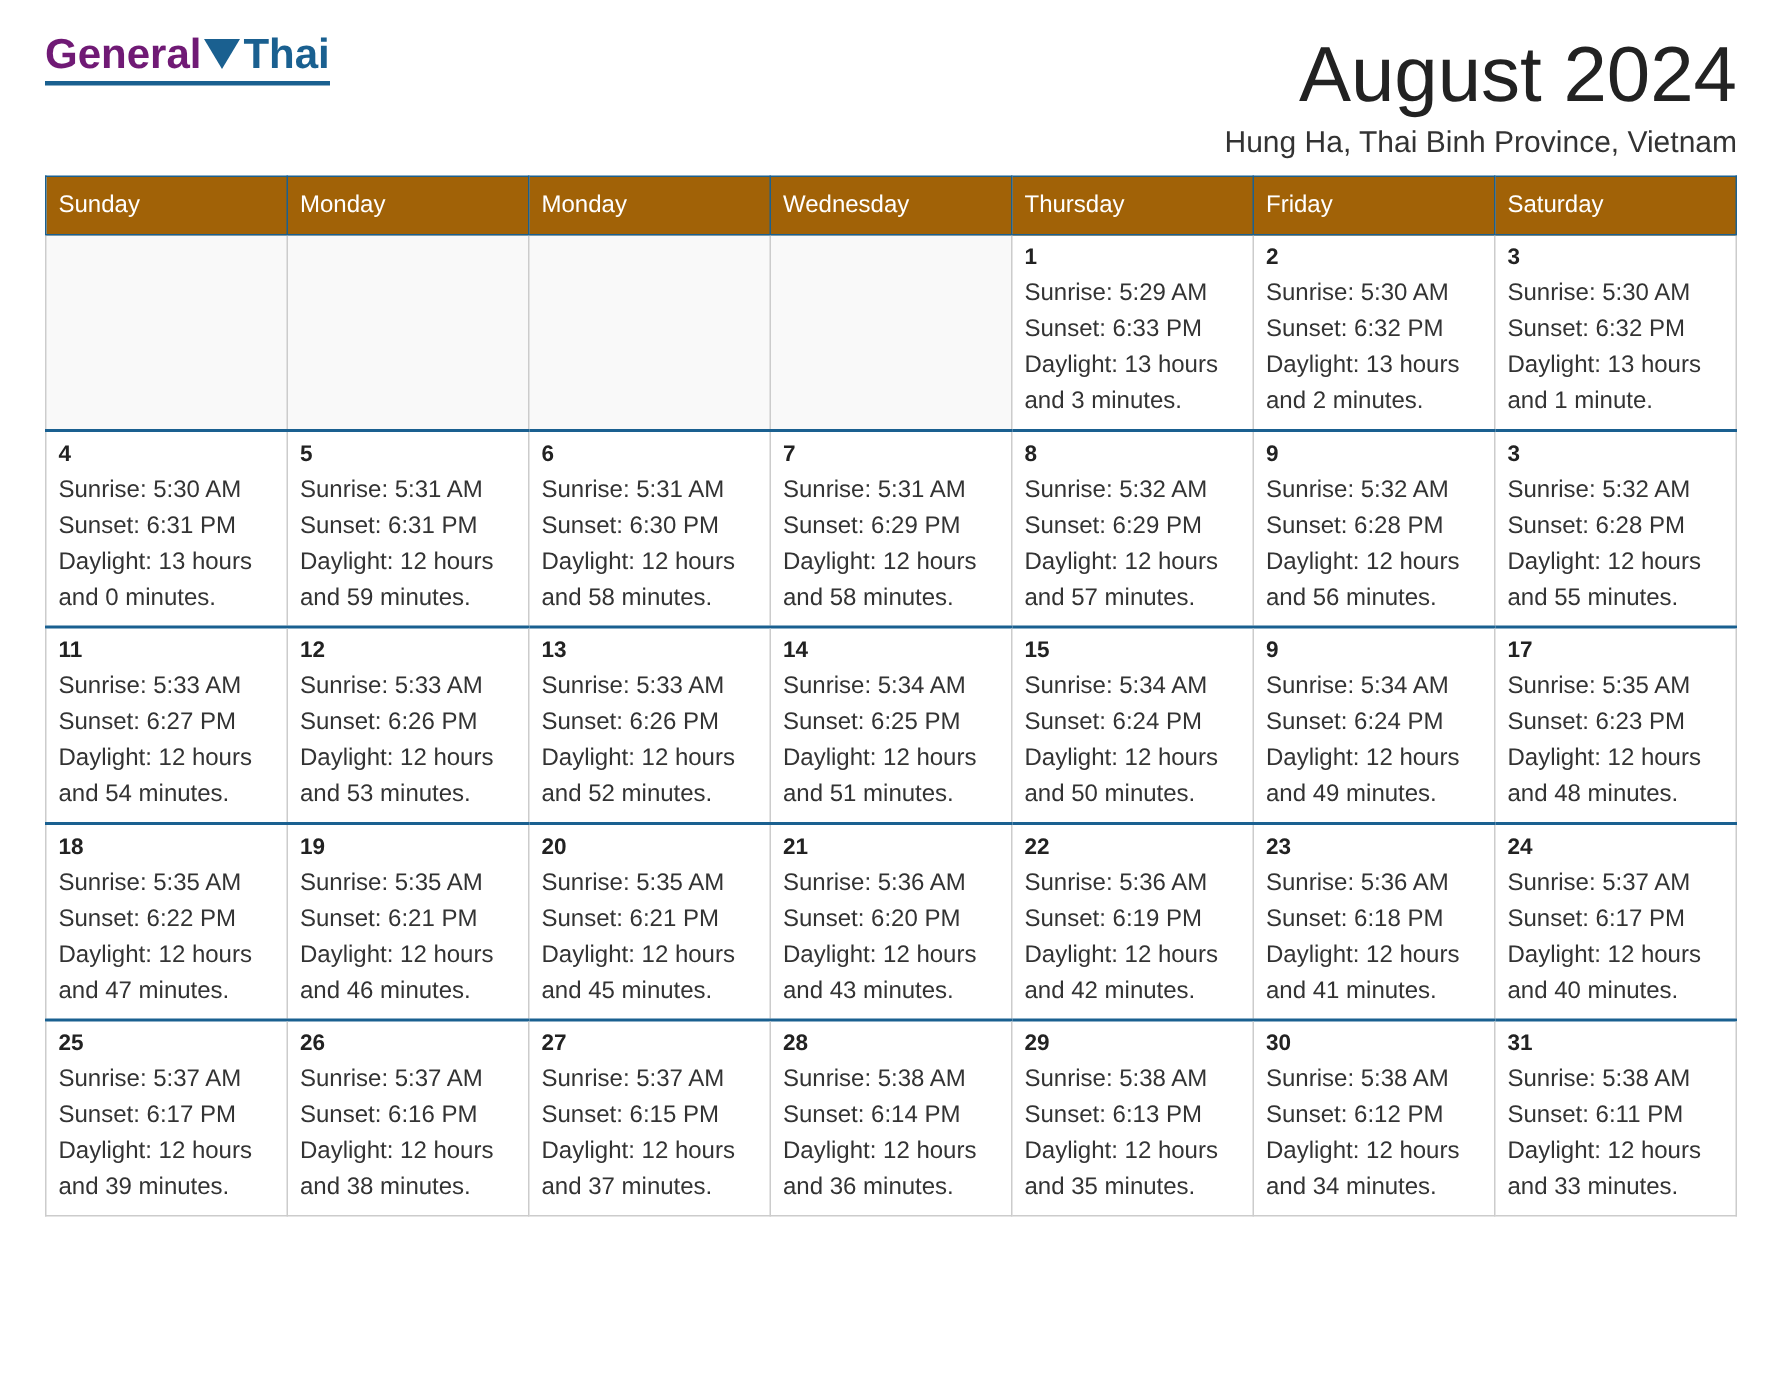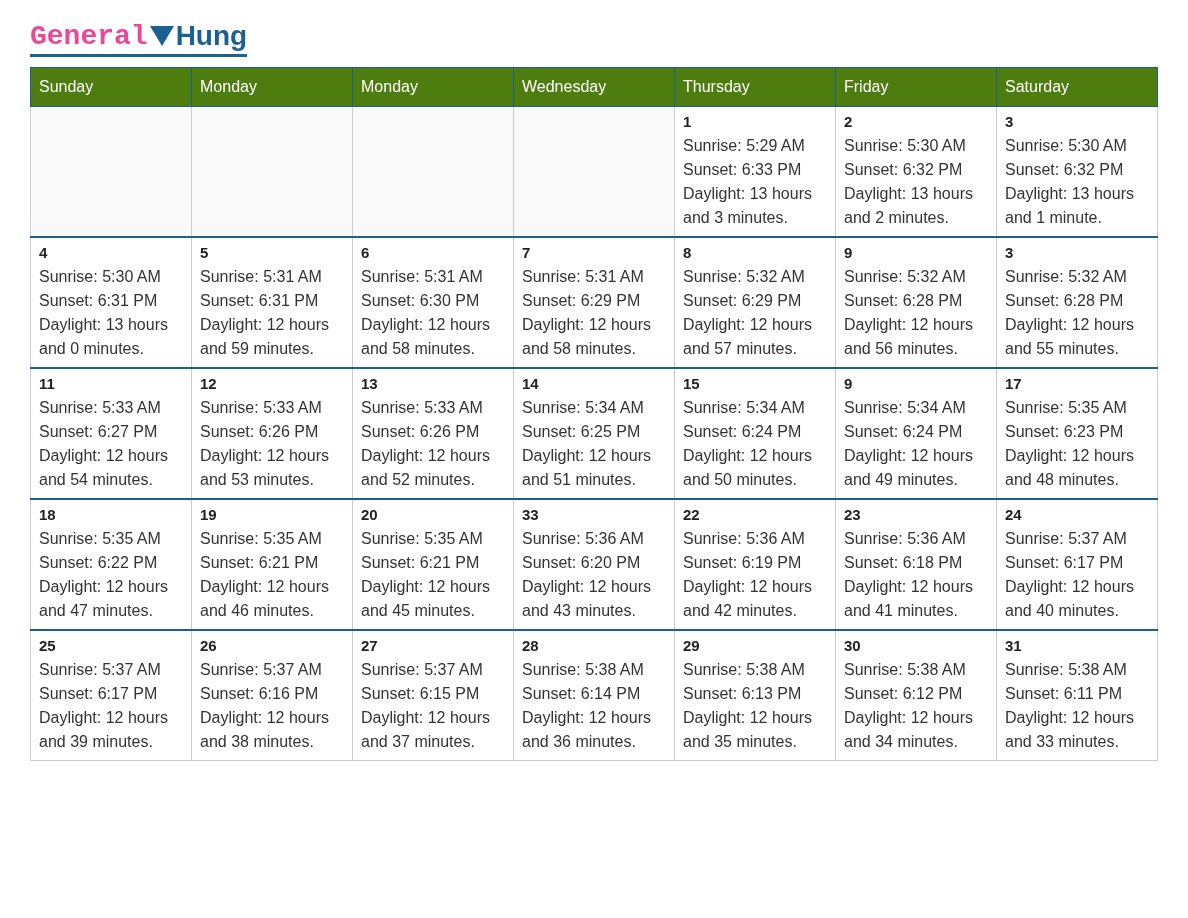--- a/index.html
+++ b/index.html
@@ -21,21 +21,21 @@
       flex-direction: column;
       align-items: flex-start;
     }
     .logo-text {
       display: flex;
       align-items: center;
       font-size: 28px;
       font-weight: bold;
       color: #333;
     }
-    .logo-general { color: #ec4899; font-family: Liberation Mono, monospace; }
+    .logo-general { color: #701a75; }
     .logo-triangle {
       width: 0;
       height: 0;
       border-left: 12px solid transparent;
       border-right: 12px solid transparent;
       border-bottom: 20px solid #1a6090;
       display: inline-block;
       margin: 0 2px;
       transform: rotate(180deg);
     }
@@ -58,21 +58,21 @@
       font-size: 20px;
       color: #333;
       margin-top: 4px;
     }
     .calendar {
       width: 100%;
       border-collapse: collapse;
       margin-top: 10px;
     }
     .calendar th {
-      background: #4d7c0f;
+      background: #a16207;
       color: #fff;
       padding: 10px 8px;
       font-size: 16px;
       font-weight: normal;
       text-align: left;
       border: 1px solid #1a6090;
     }
     .calendar td {
       border: 1px solid #ccc;
       vertical-align: top;
@@ -100,23 +100,27 @@
     }
   </style>
 </head>
 <body>
 
 <div class="header">
   <div class="logo">
     <div class="logo-text">
       <span class="logo-general">General</span>
       <span class="logo-triangle"></span>
-      <span class="logo-blue">Hung</span>
+      <span class="logo-blue">Thai</span>
     </div>
     <div class="logo-underline"></div>
+  </div>
+  <div class="title-section">
+    <div class="month-title">August 2024</div>
+    <div class="location">Hung Ha, Thai Binh Province, Vietnam</div>
   </div>
 </div>
 
 <table class="calendar">
   <thead>
     <tr>
     <th>Sunday</th>
         <th>Monday</th>
         <th>Monday</th>
         <th>Wednesday</th>
@@ -211,21 +215,21 @@
         </td>
         <td class="row-divider">
           <span class="day-number">19</span>
           <div class="day-info">Sunrise: 5:35 AM<br>Sunset: 6:21 PM<br>Daylight: 12 hours and 46 minutes.</div>
         </td>
         <td class="row-divider">
           <span class="day-number">20</span>
           <div class="day-info">Sunrise: 5:35 AM<br>Sunset: 6:21 PM<br>Daylight: 12 hours and 45 minutes.</div>
         </td>
         <td class="row-divider">
-          <span class="day-number">33</span>
+          <span class="day-number">21</span>
           <div class="day-info">Sunrise: 5:36 AM<br>Sunset: 6:20 PM<br>Daylight: 12 hours and 43 minutes.</div>
         </td>
         <td class="row-divider">
           <span class="day-number">22</span>
           <div class="day-info">Sunrise: 5:36 AM<br>Sunset: 6:19 PM<br>Daylight: 12 hours and 42 minutes.</div>
         </td>
         <td class="row-divider">
           <span class="day-number">23</span>
           <div class="day-info">Sunrise: 5:36 AM<br>Sunset: 6:18 PM<br>Daylight: 12 hours and 41 minutes.</div>
         </td>

